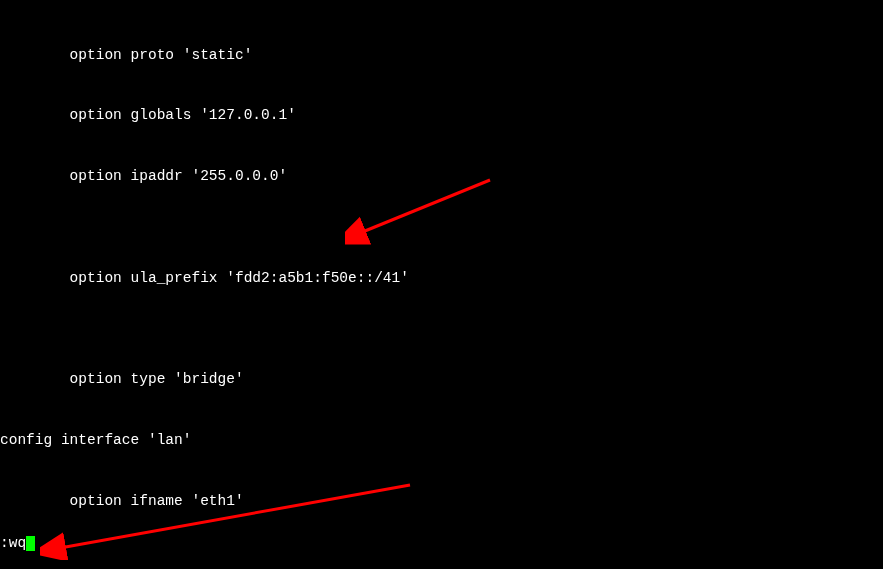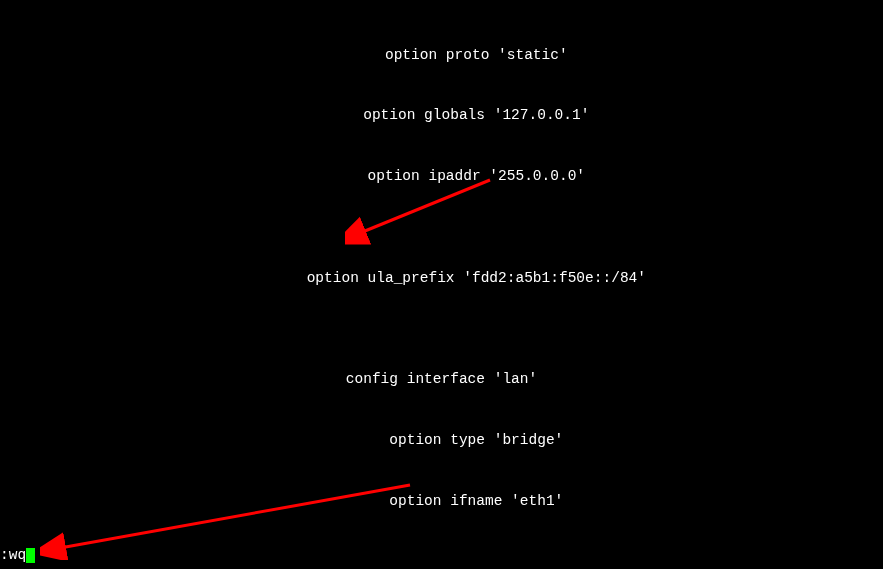--- a/index.html
+++ b/index.html
@@ -18,51 +18,50 @@
       position: relative;
       line-height: 1.4;
       padding: 4px 0;
     }
     .terminal-content {
       position: relative;
       white-space: pre;
     }
     .line {
       white-space: pre;
-      text-align: center;
     }
     .cursor {
       display: inline-block;
       width: 9px;
       height: 15px;
       background-color: #00ff00;
       vertical-align: text-bottom;
     }
     .arrow {
       position: absolute;
       pointer-events: none;
     }
     .command-line {
       position: absolute;
-      bottom: 4px;
+      bottom: 16px;
       left: 0;
     }
   </style>
 </head>
 <body>
 
 <div class="terminal-content">
   <div class="line">        option proto 'static'</div>
   <div class="line">        option globals '127.0.0.1'</div>
   <div class="line">        option ipaddr '255.0.0.0'</div>
   <div class="line"></div>
-  <div class="line">        option ula_prefix 'fdd2:a5b1:f50e::/84'</div>
+  <div class="line">        option ula_prefix 'fdd2:a5b1:f50e::/41'</div>
   <div class="line"></div>
+  <div class="line">        option type 'bridge'</div>
   <div class="line">config interface 'lan'</div>
-  <div class="line">        option type 'bridge'</div>
   <div class="line">        option ifname 'eth1'</div>
   
   
   
   
   
   <div class="line"></div>
   
   
   

